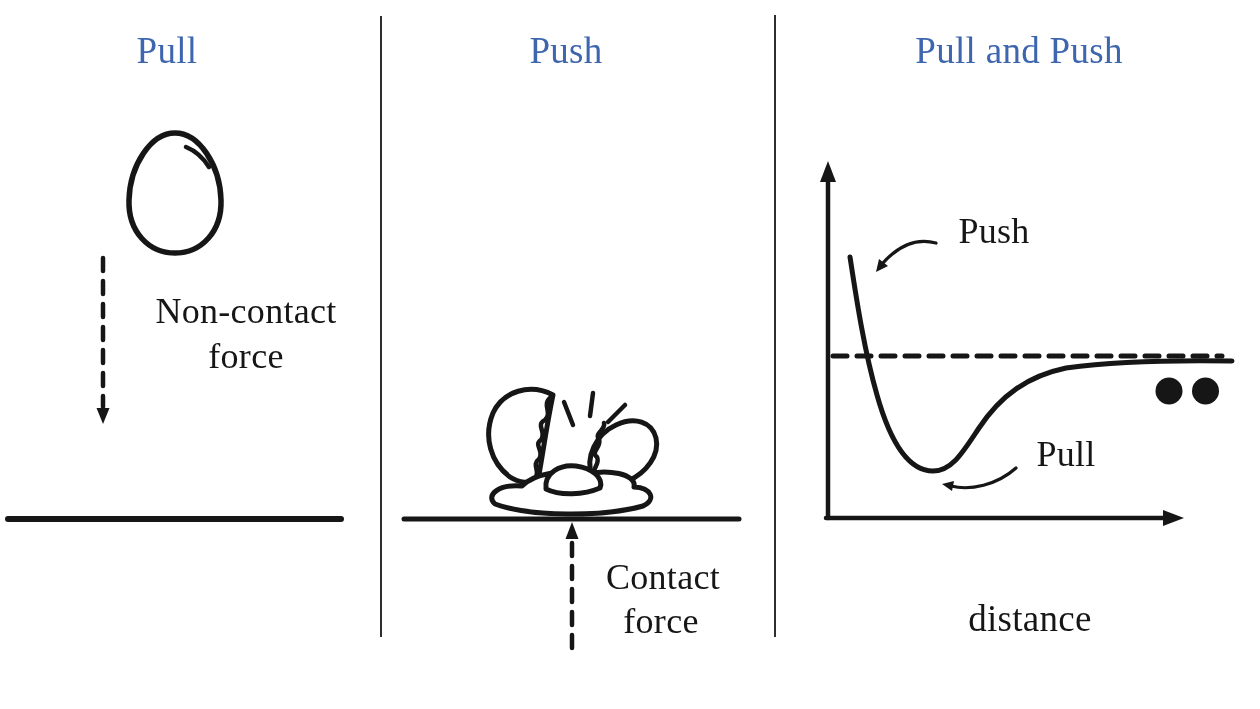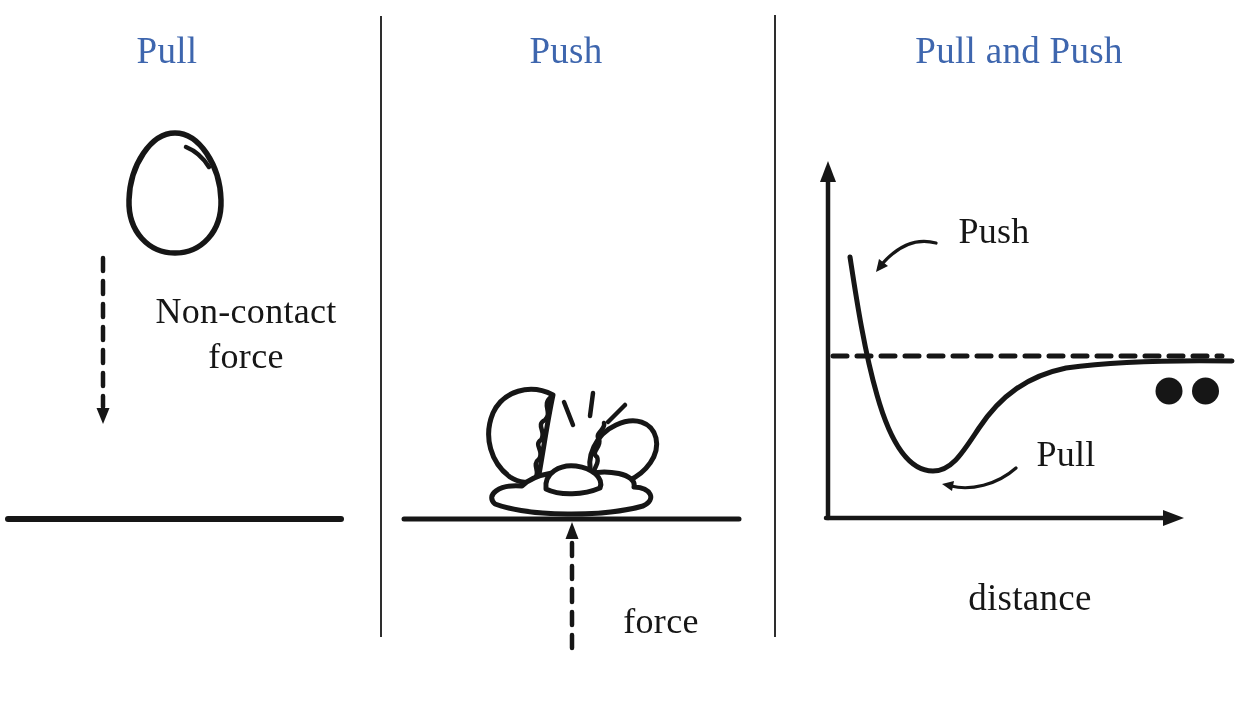--- a/index.html
+++ b/index.html
@@ -118,20 +118,21 @@
     </g>
   </svg>
 
   <div class="txt title" style="left:167px;top:32px;">Pull</div>
   <div class="txt title" style="left:566px;top:32px;">Push</div>
   <div class="txt title" style="left:988px;top:32px;margin-left:31px;">Pull and Push</div>
 
   <div class="txt" style="left:246px;top:293px;">Non-contact</div>
   <div class="txt" style="left:246px;top:338px;">force</div>
 
+  <div class="txt" style="left:663px;top:559px;">Contact</div>
   <div class="txt" style="left:661px;top:603px;">force</div>
 
   <div class="txt" style="left:994px;top:213px;">Push</div>
   <div class="txt" style="left:1066px;top:436px;">Pull</div>
 
-  <div class="txt" style="left:1030px;top:579px;font-size:37px;">distance</div>
+  <div class="txt" style="left:1030px;top:600px;font-size:37px;">distance</div>
 
 </div>
 
 </body></html>

